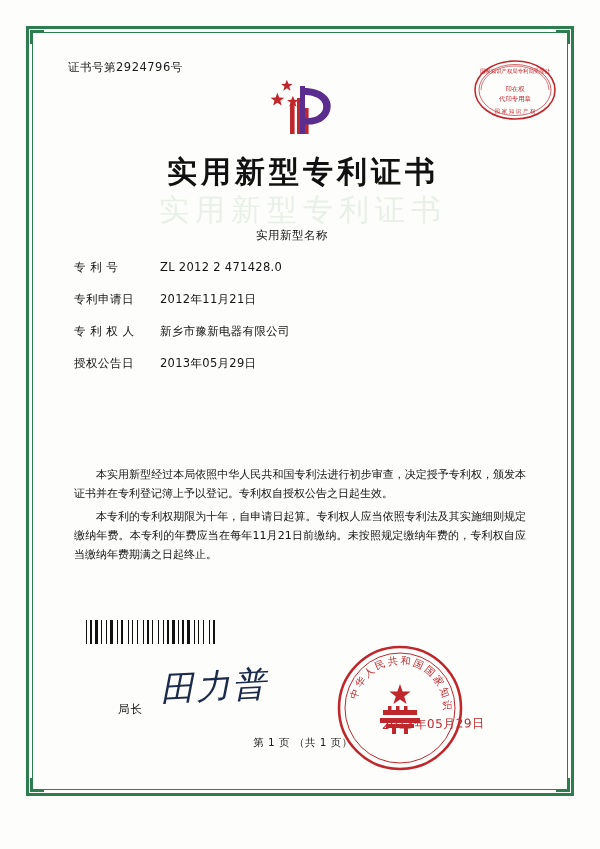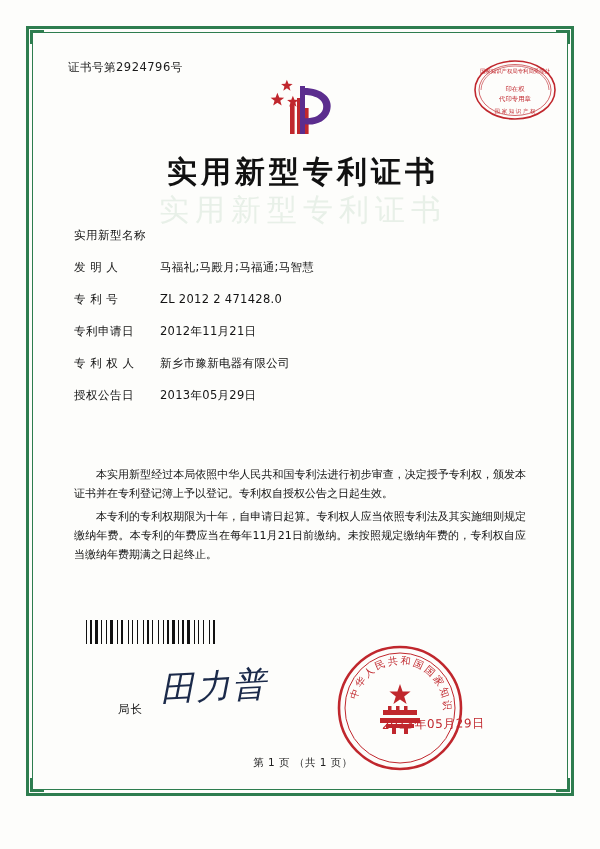--- a/index.html
+++ b/index.html
@@ -102,20 +102,21 @@
     position: absolute;
     left: 74px; top: 228px;
     width: 450px;
   }
   .field-row {
     display: flex;
     align-items: baseline;
     margin-bottom: 17px;
     font-size: 11.5px;
     color: #141414;
+    justify-content: center;
   }
   .field-label {
     width: 86px;
     flex: 0 0 86px;
     letter-spacing: 0.5px;
     white-space: nowrap;
   }
   .field-value {
     flex: 1 1 auto;
     letter-spacing: 0.3px;
@@ -184,21 +185,21 @@
     left: 382px; top: 716px;
     font-size: 12px;
     color: #c0272d;
     letter-spacing: 0.5px;
     white-space: nowrap;
     transform: rotate(-1deg);
   }
 
   .page-footer {
     position: absolute;
-    left: 48px; top: 756px;
+    left: 48px; top: 736px;
     width: 510px;
     text-align: center;
     font-size: 10.5px;
     color: #222;
     letter-spacing: 0.5px;
   }
 </style>
 </head>
 <body>
 
@@ -245,24 +246,20 @@
       <text x="43" y="43" text-anchor="middle" font-size="6.4" fill="#c0272d" font-family="DejaVu Sans, sans-serif">代印专用章</text>
       <text x="43" y="55" text-anchor="middle" font-size="5.4" fill="#c0272d" font-family="DejaVu Sans, sans-serif">国 家 知 识 产 权</text>
     </svg>
   </div>
 
   <div class="main-title">实用新型专利证书</div>
 
   <div class="fields">
     <div class="field-row">
       <div class="field-label">实用新型名称</div>
-    </div>
-    <div class="field-row">
-      <div class="field-label">发  明  人</div>
-      <div class="field-value">马福礼;马殿月;马福通;马智慧</div>
     </div>
     <div class="field-row">
       <div class="field-label">专  利  号</div>
       <div class="field-value">ZL 2012 2 471428.0</div>
     </div>
     <div class="field-row">
       <div class="field-label">专利申请日</div>
       <div class="field-value">2012年11月21日</div>
     </div>
     <div class="field-row">

